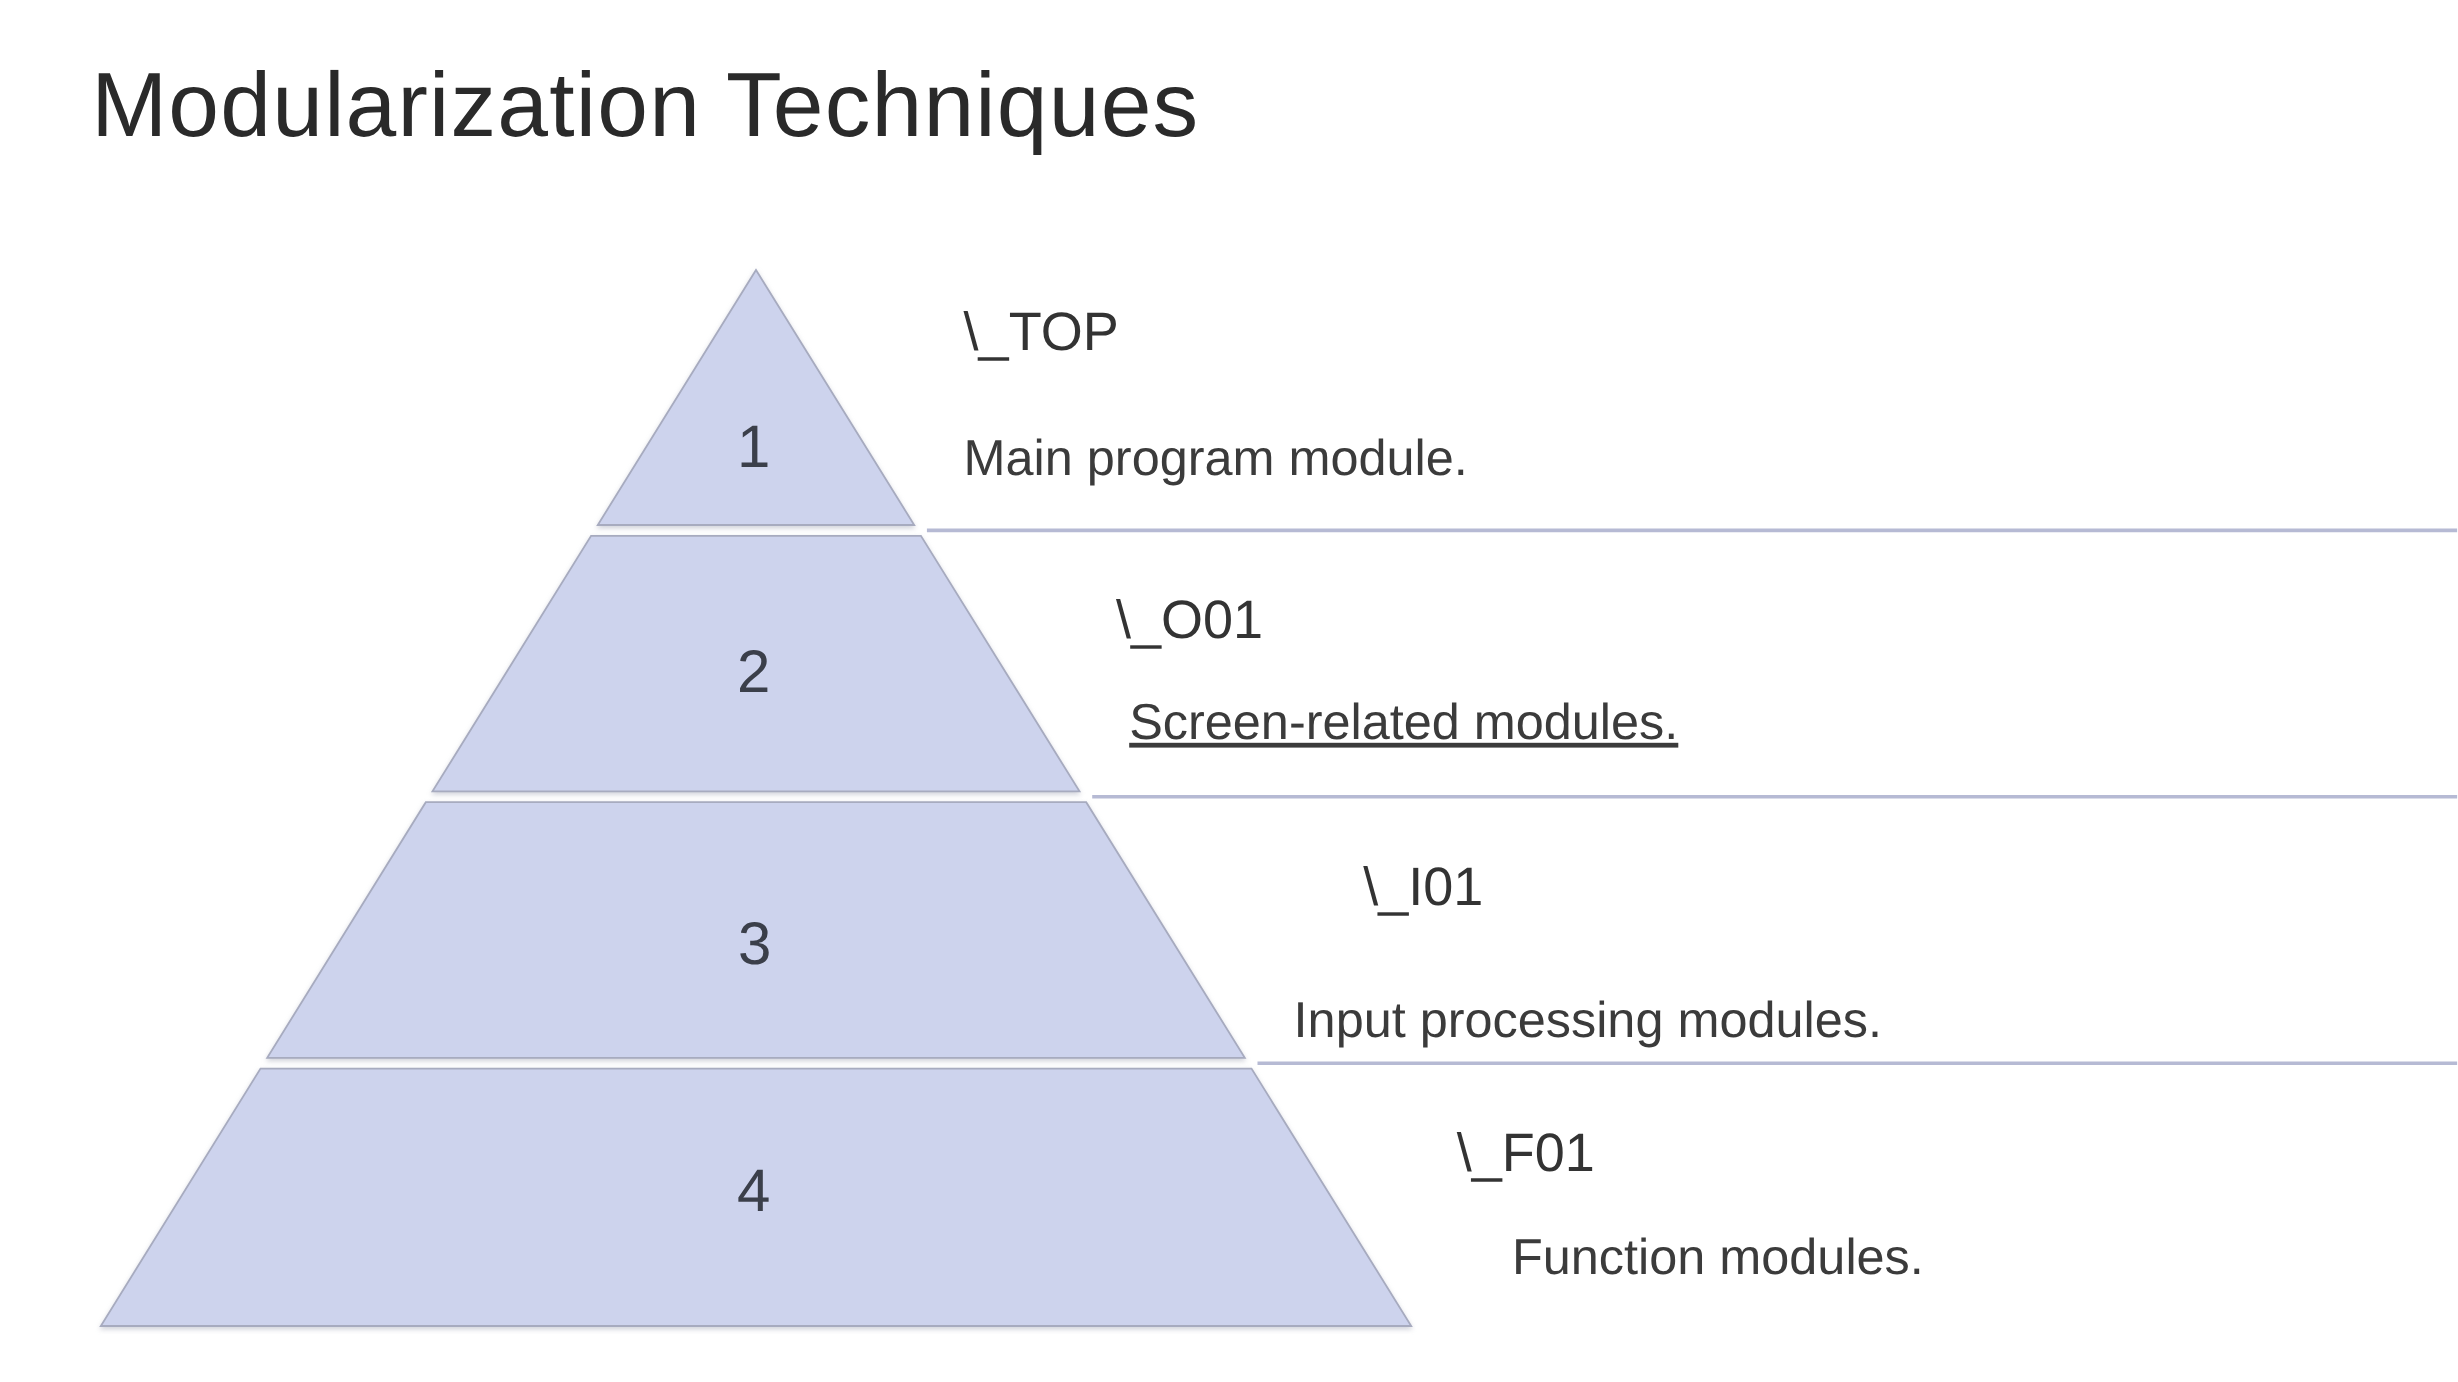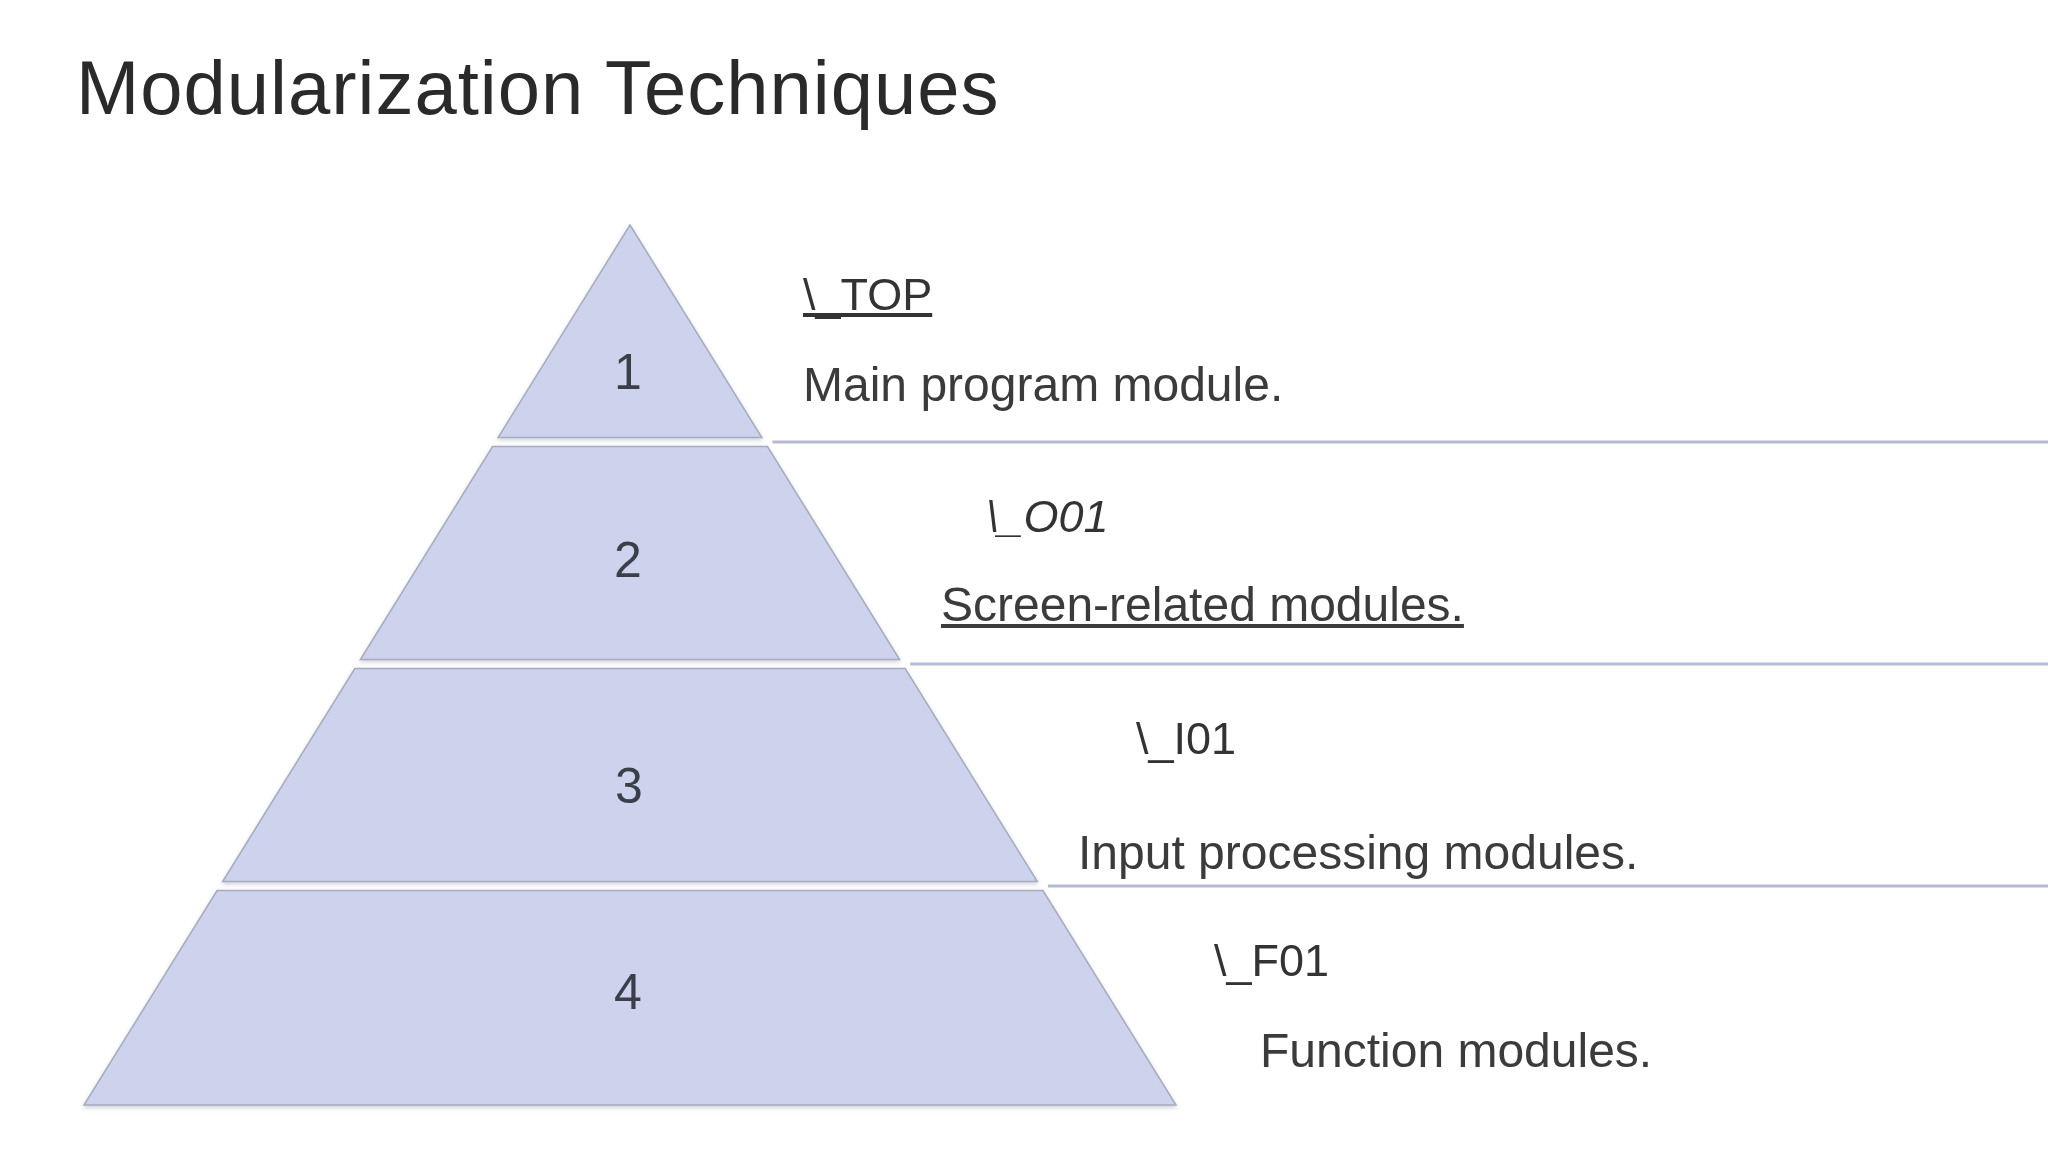--- a/index.html
+++ b/index.html
@@ -34,21 +34,21 @@
   }
   .level-heading{
     position:absolute;
     font-size:45px;
     color:#333333;
     line-height:1.1;
     white-space:nowrap;
   }
   .level-desc{
     position:absolute;
-    font-size:48px;
+    font-size:42px;
     color:#3b3b3b;
     line-height:1.1;
     white-space:nowrap;
   }
 </style>
 </head>
 <body>
 
 <div id="slide">
   <h1 id="slide-title">Modularization Techniques</h1>
@@ -56,24 +56,24 @@
       <polygon points="630,225 761.8465909090909,437.5 498.1534090909091,437.5" fill="#cdd3ed" stroke="#a7abbf" stroke-width="1.5" class="seg"></polygon>
       <line x1="772.4306818181818" y1="442" x2="2048" y2="442" stroke="#b6bad4" stroke-width="3"></line>
       <polygon points="492.5693181818182,446.5 767.4306818181818,446.5 899.5875000000001,659.5 360.41249999999997,659.5" fill="#cdd3ed" stroke="#a7abbf" stroke-width="1.5" class="seg"></polygon>
       <line x1="910.1715909090909" y1="664" x2="2048" y2="664" stroke="#b6bad4" stroke-width="3"></line>
       <polygon points="354.8284090909091,668.5 905.1715909090909,668.5 1037.3284090909092,881.5 222.67159090909087,881.5" fill="#cdd3ed" stroke="#a7abbf" stroke-width="1.5" class="seg"></polygon>
       <line x1="1047.9125" y1="886" x2="2048" y2="886" stroke="#b6bad4" stroke-width="3"></line>
       <polygon points="217.08749999999998,890.5 1042.9125,890.5 1176,1105 84,1105" fill="#cdd3ed" stroke="#a7abbf" stroke-width="1.5" class="seg"></polygon>
     </svg>
   <div id="labels">
       <div class="num-label" style="left: 628px; top: 372px;">1</div>
-      <div class="level-heading" style="left: 803px; top: 270px; text-decoration: underline;">\_TOP</div>
+      <div class="level-heading" style="left: 803px; top: 252px;">\_TOP</div>
       <div class="level-desc" style="left: 803px; top: 359px;">Main program module.</div>
       <div class="num-label" style="left: 628px; top: 560px;">2</div>
-      <div class="level-heading" style="left: 986px; top: 491.5px; font-style: italic;">\_O01</div>
+      <div class="level-heading" style="left: 930px; top: 491.5px;">\_O01</div>
       <div class="level-desc" style="left: 941px; top: 579px; text-decoration: underline;">Screen-related modules.</div>
       <div class="num-label" style="left: 629px; top: 786px;">3</div>
       <div class="level-heading" style="left: 1136px; top: 713.5px;">\_I01</div>
       <div class="level-desc" style="left: 1078px; top: 827px;">Input processing modules.</div>
       <div class="num-label" style="left: 628px; top: 992px;">4</div>
       <div class="level-heading" style="left: 1214px; top: 935.5px;">\_F01</div>
       <div class="level-desc" style="left: 1214px; top: 1024.5px; margin-left: 46px;">Function modules.</div>
     </div>
 </div>
 

